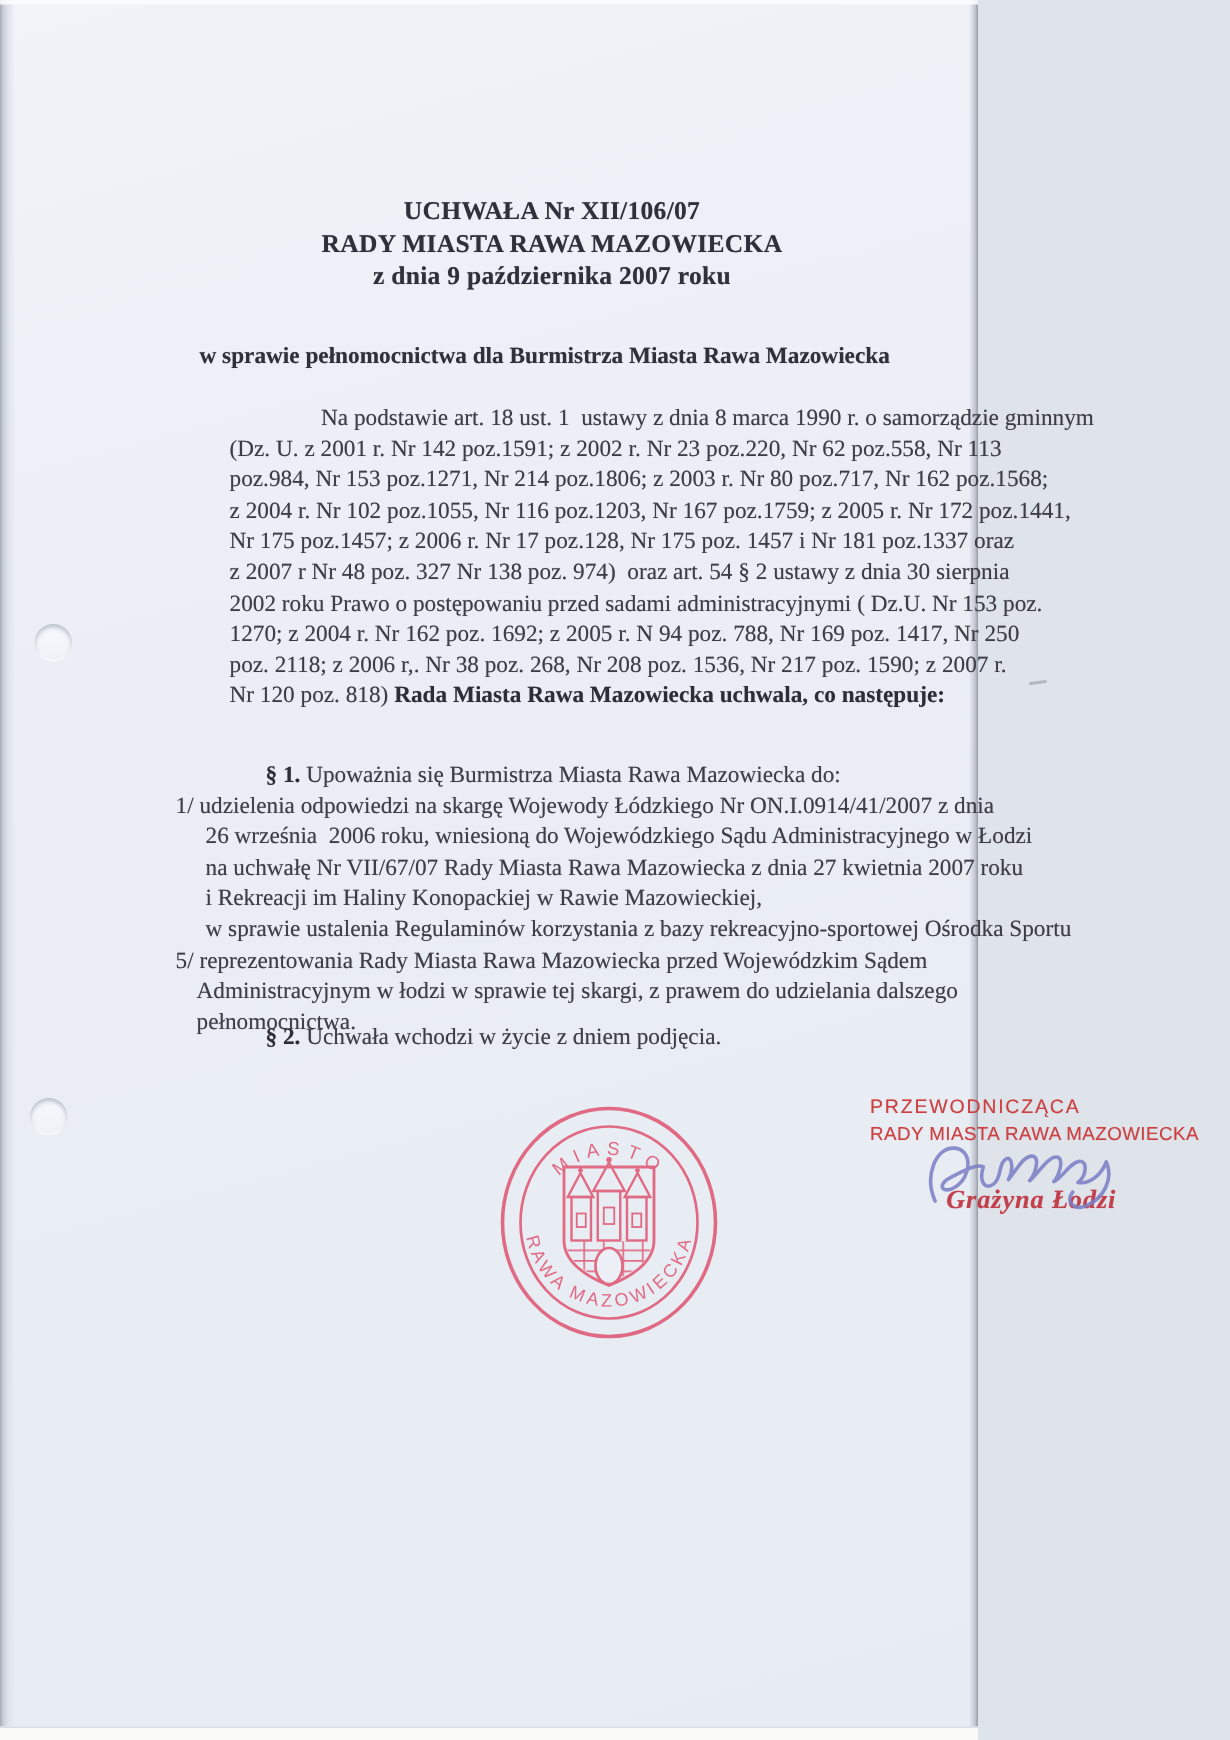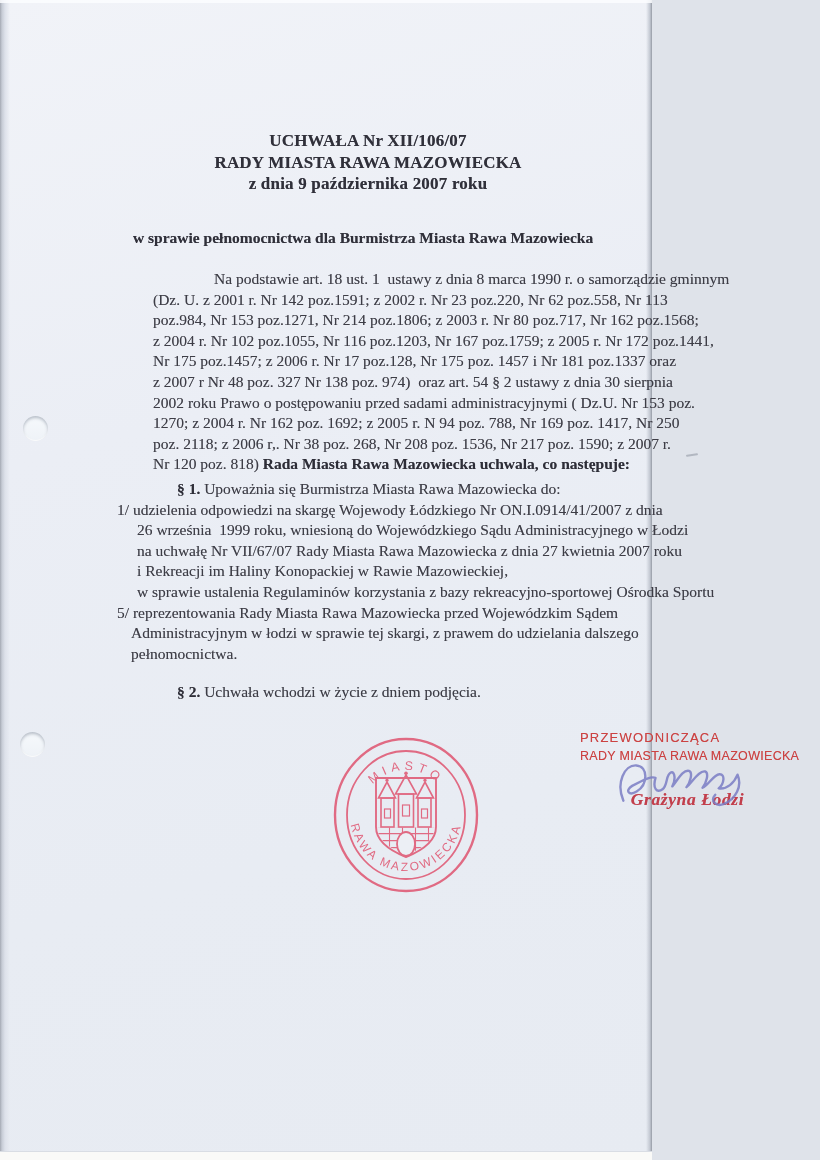--- a/index.html
+++ b/index.html
@@ -26,21 +26,21 @@
   
   .title-block{position:absolute;left:128px;top:130px;width:480px;text-align:center;
     font-weight:bold;font-size:17px;line-height:21.5px;color:#30303a;letter-spacing:.2px;
     text-shadow:0 0 .5px rgba(48,48,58,.55);}
   .subject{position:absolute;left:133px;top:229px;font-weight:bold;font-size:15.5px;color:#30303a;
     text-shadow:0 0 .5px rgba(48,48,58,.5);white-space:pre;}
   .para{position:absolute;font-size:15.5px;color:#3d3d46;text-shadow:0 0 .5px rgba(61,61,70,.45);}
   .line{line-height:20.6px;white-space:pre;}
   .legal{left:118px;top:269px;margin-left:35px;}
   .line.first-indent{padding-left:61px;}
-  .sec1{left:117px;top:479px;}
+  .sec1{left:117px;top:507px;}
   .line.sec-indent{padding-left:60px;}
   .line.cont1{padding-left:20px;}
   .line.cont2{padding-left:14px;}
   .sec2{left:117px;top:682px;}
   b{color:#2d2d37;}
   
   .artifact{position:absolute;left:686px;top:454px;width:12px;height:2px;background:#9aa0ab;
     border-radius:2px;transform:rotate(-8deg);opacity:.65;}
   
   .city-stamp{position:absolute;left:331px;top:735px;width:150px;height:160px;opacity:.92;}
@@ -84,21 +84,21 @@
     <div class="line">z 2007 r Nr 48 poz. 327 Nr 138 poz. 974)  oraz art. 54 § 2 ustawy z dnia 30 sierpnia</div>
     <div class="line">2002 roku Prawo o postępowaniu przed sadami administracyjnymi ( Dz.U. Nr 153 poz.</div>
     <div class="line">1270; z 2004 r. Nr 162 poz. 1692; z 2005 r. N 94 poz. 788, Nr 169 poz. 1417, Nr 250</div>
     <div class="line">poz. 2118; z 2006 r,. Nr 38 poz. 268, Nr 208 poz. 1536, Nr 217 poz. 1590; z 2007 r.</div>
     <div class="line"><span>Nr 120 poz. 818) </span><b>Rada Miasta Rawa Mazowiecka uchwala, co następuje:</b></div>
   </div>
 
   <div class="para sec1">
     <div class="line sec-indent"><b>§ 1.</b><span> Upoważnia się Burmistrza Miasta Rawa Mazowiecka do:</span></div>
     <div class="line">1/ udzielenia odpowiedzi na skargę Wojewody Łódzkiego Nr ON.I.0914/41/2007 z dnia</div>
-    <div class="line cont1">26 września  1999 roku, wniesioną do Wojewódzkiego Sądu Administracyjnego w Łodzi</div>
+    <div class="line cont1">26 września  2006 roku, wniesioną do Wojewódzkiego Sądu Administracyjnego w Łodzi</div>
     <div class="line cont1">na uchwałę Nr VII/67/07 Rady Miasta Rawa Mazowiecka z dnia 27 kwietnia 2007 roku</div>
     <div class="line cont1">i Rekreacji im Haliny Konopackiej w Rawie Mazowieckiej,</div>
     <div class="line cont1">w sprawie ustalenia Regulaminów korzystania z bazy rekreacyjno-sportowej Ośrodka Sportu</div>
     <div class="line">5/ reprezentowania Rady Miasta Rawa Mazowiecka przed Wojewódzkim Sądem</div>
     <div class="line cont2">Administracyjnym w łodzi w sprawie tej skargi, z prawem do udzielania dalszego</div>
     <div class="line cont2">pełnomocnictwa.</div>
   </div>
 
   <div class="para sec2">
     <div class="line sec-indent"><b>§ 2.</b><span> Uchwała wchodzi w życie z dniem podjęcia.</span></div>

